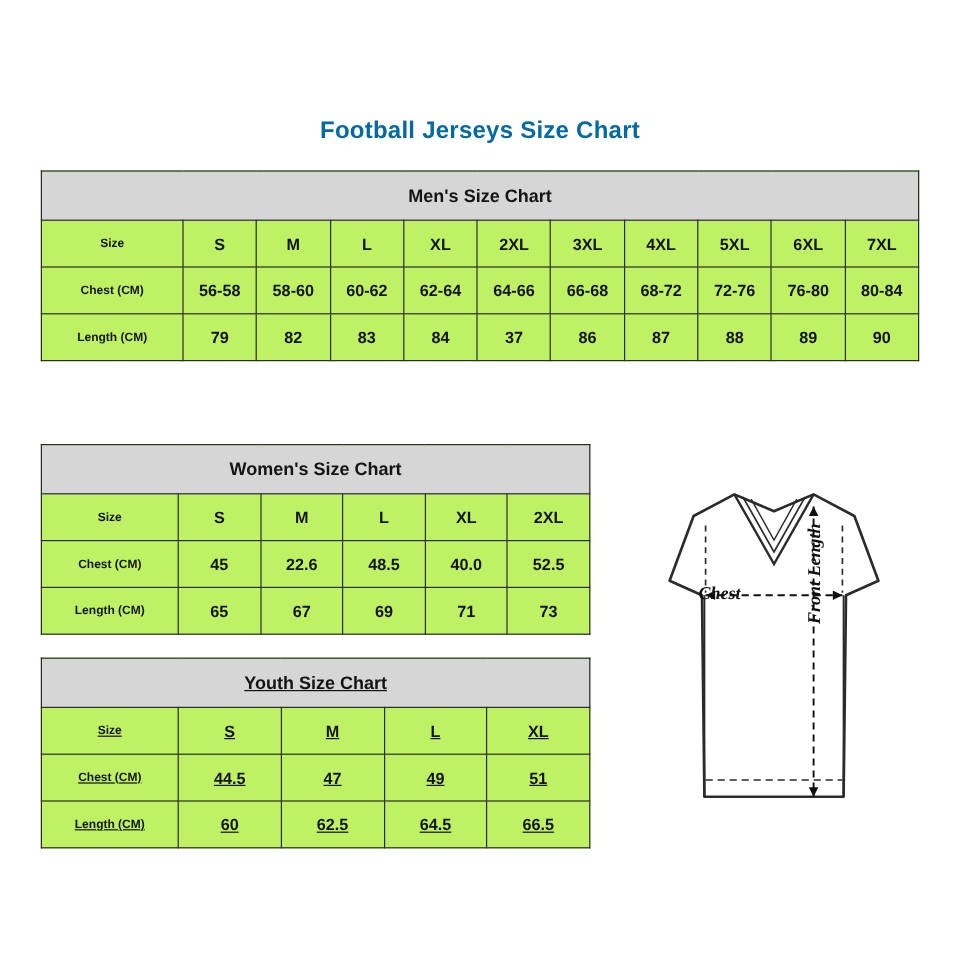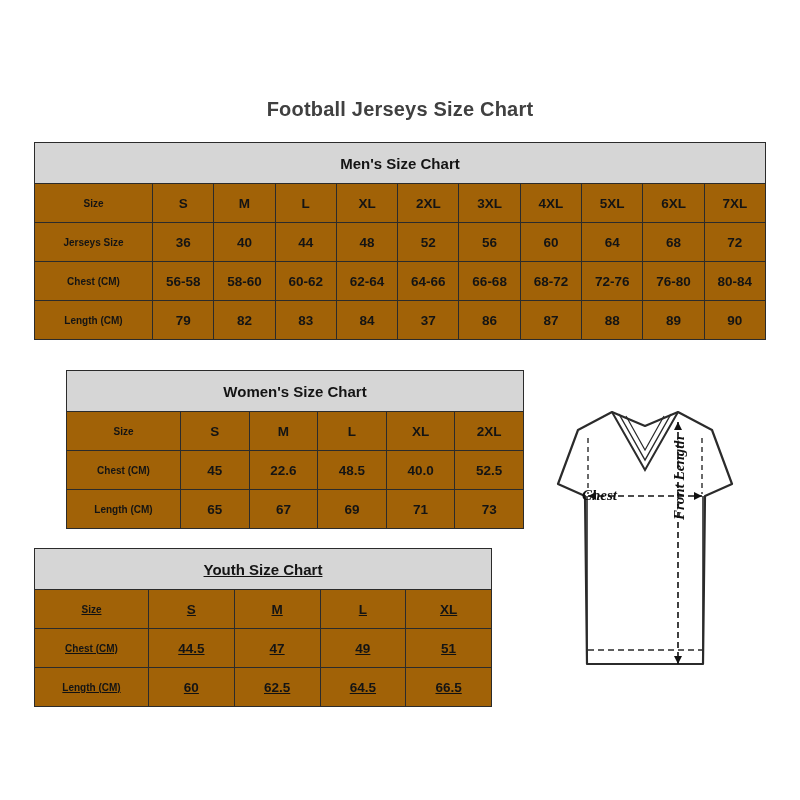--- a/index.html
+++ b/index.html
@@ -22,27 +22,27 @@
   }
   .chart-title {
     position: absolute;
     top: 98px;
     left: 0;
     width: 800px;
     text-align: center;
     font-size: 20px;
     font-weight: bold;
     letter-spacing: 0.2px;
-    color: #404040;
+    color: #0369a1;
   }
 
   table.size-table {
     border-collapse: collapse;
     table-layout: fixed;
-    background: #a16207;
+    background: #bef264;
     padding-left: 15px;
   }
   table.size-table td,
   table.size-table th {
     border: 1px solid #2b2b2b;
     text-align: center;
     vertical-align: middle;
     font-size: 13.5px;
     font-weight: bold;
     color: #141414;
@@ -68,21 +68,20 @@
   }
   #mens-wrap table { width: 732px; }
   #mens-wrap col.lbl { width: 118px; }
 
   
   #womens-wrap {
     position: absolute;
     left: 34px;
     top: 370px;
     width: 458px;
-    margin-left: 32px;
   }
   #womens-wrap table { width: 458px; }
   #womens-wrap col.lbl { width: 114px; }
 
   
   #youth-wrap {
     position: absolute;
     left: 34px;
     top: 548px;
     width: 458px;
@@ -154,33 +153,20 @@
           <td>L</td>
           <td>XL</td>
           <td>2XL</td>
           <td>3XL</td>
           <td>4XL</td>
           <td>5XL</td>
           <td>6XL</td>
           <td>7XL</td>
         </tr>
         <tr>
-          <td class="label-cell">Jerseys Size</td>
-          <td>36</td>
-          <td>40</td>
-          <td>44</td>
-          <td>48</td>
-          <td>52</td>
-          <td>56</td>
-          <td>60</td>
-          <td>64</td>
-          <td>68</td>
-          <td>72</td>
-        </tr>
-        <tr>
           <td class="label-cell">Chest (CM)</td>
           <td>56-58</td>
           <td>58-60</td>
           <td>60-62</td>
           <td>62-64</td>
           <td>64-66</td>
           <td>66-68</td>
           <td>68-72</td>
           <td>72-76</td>
           <td>76-80</td>

